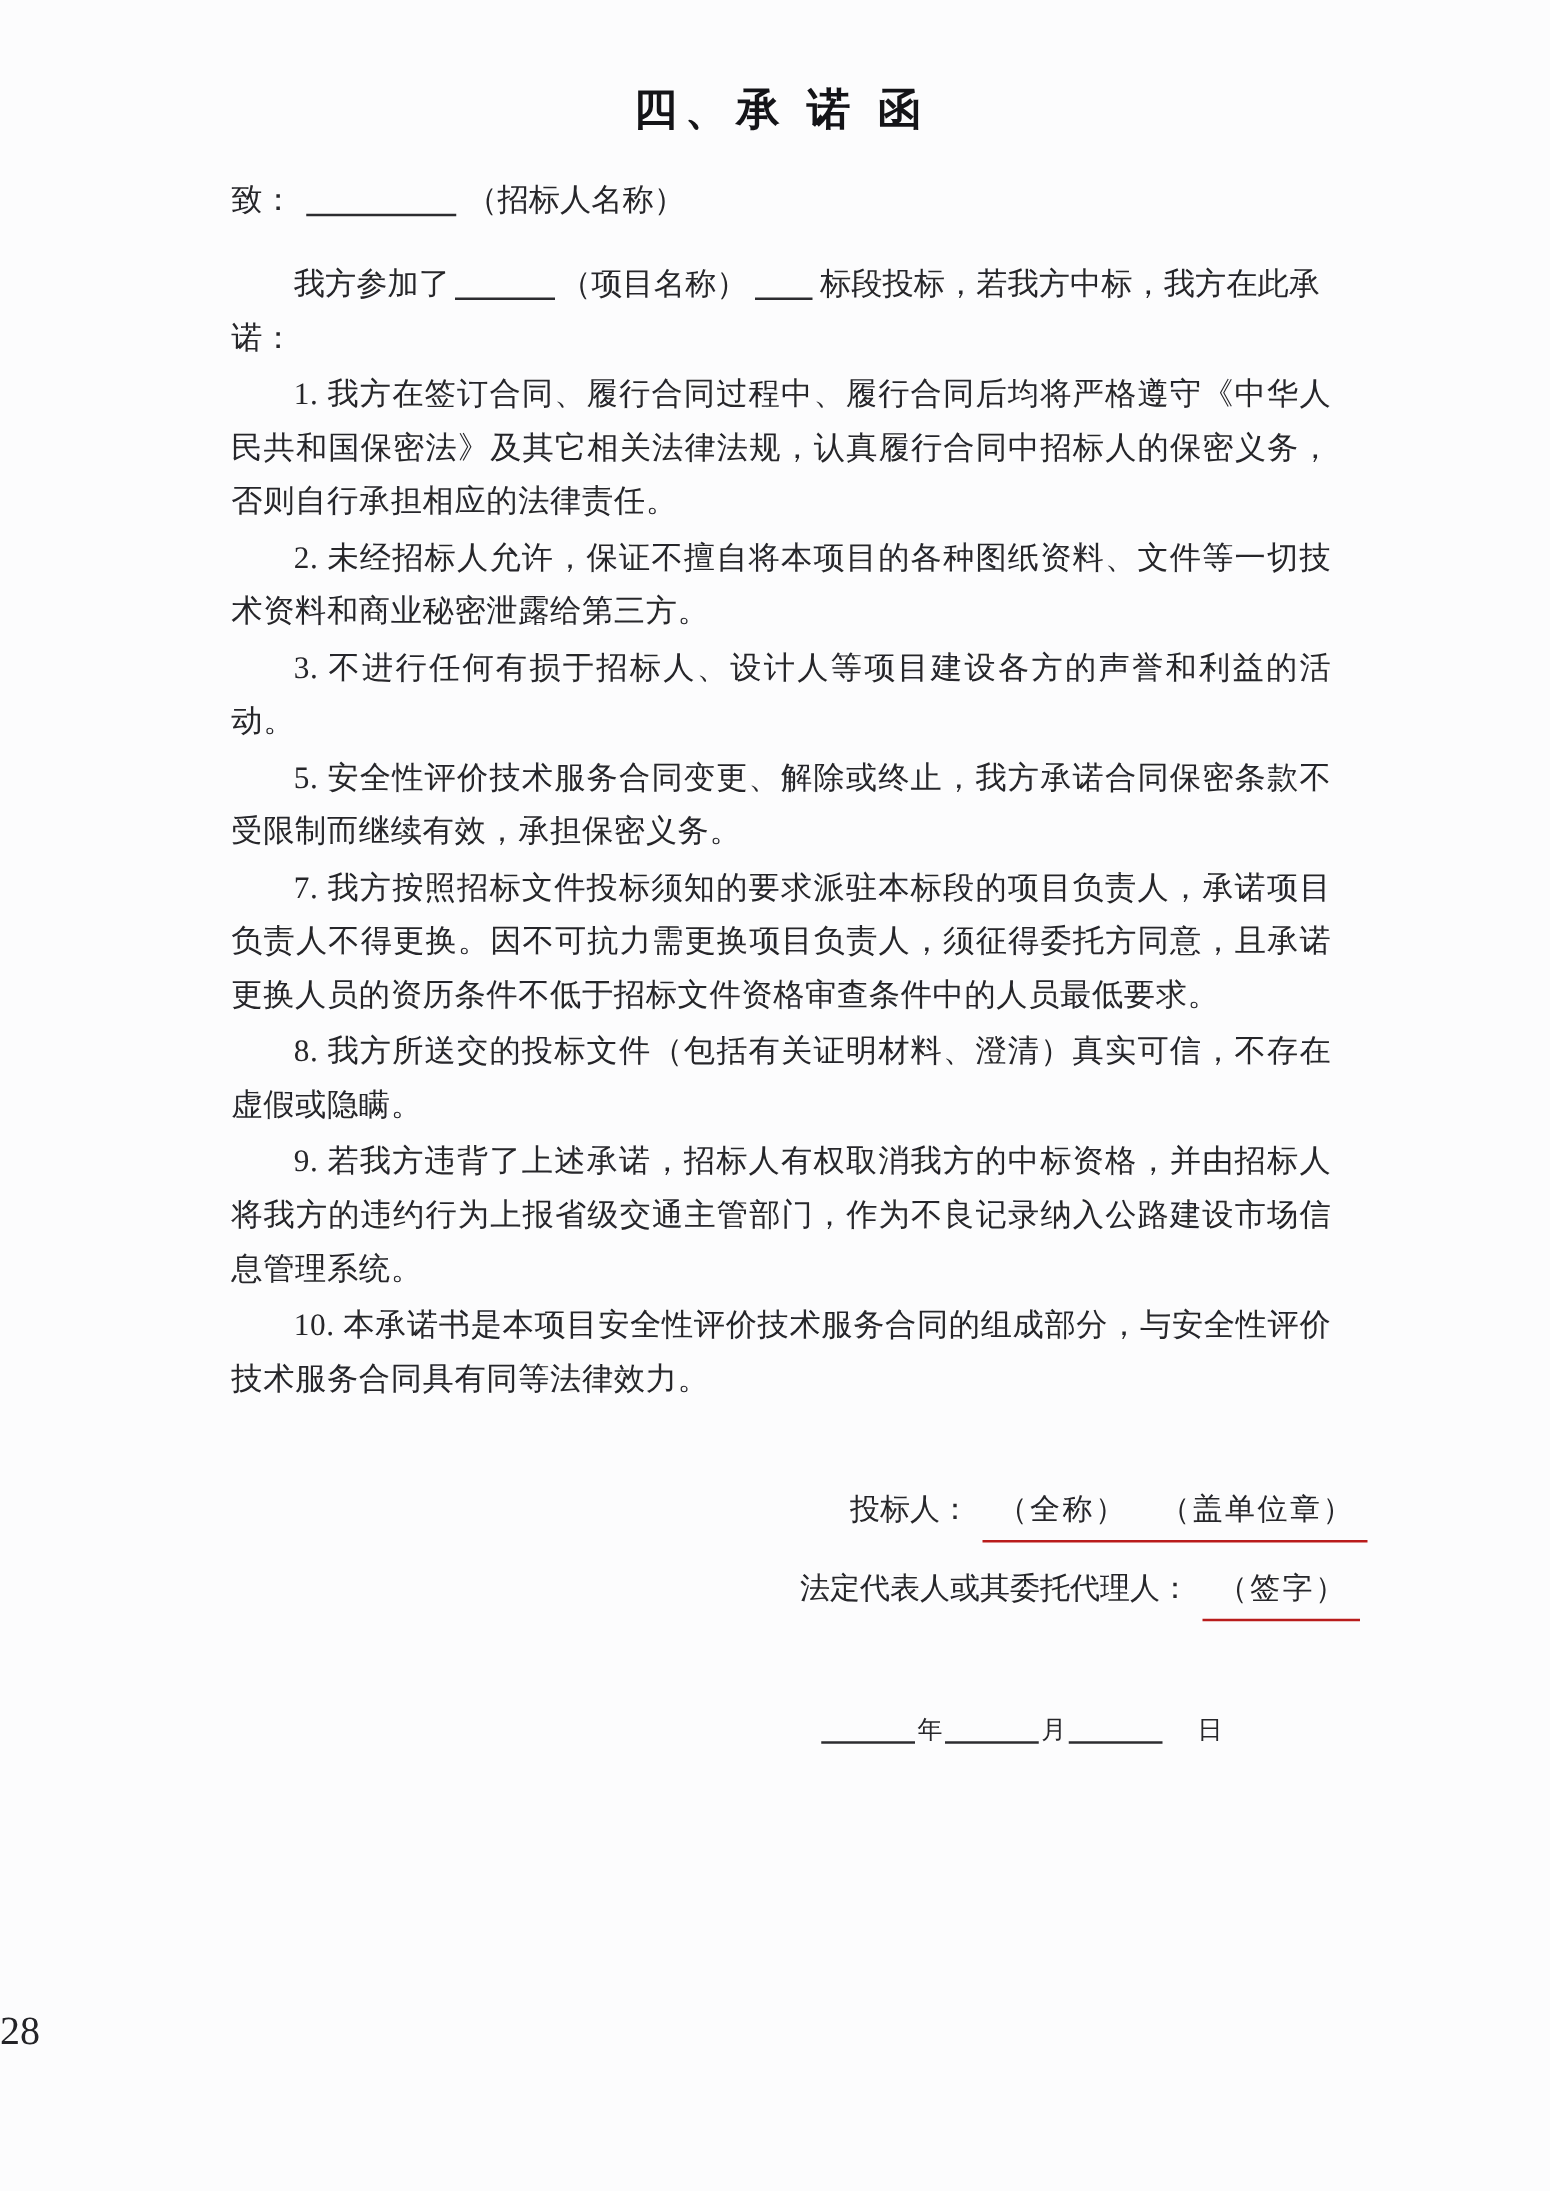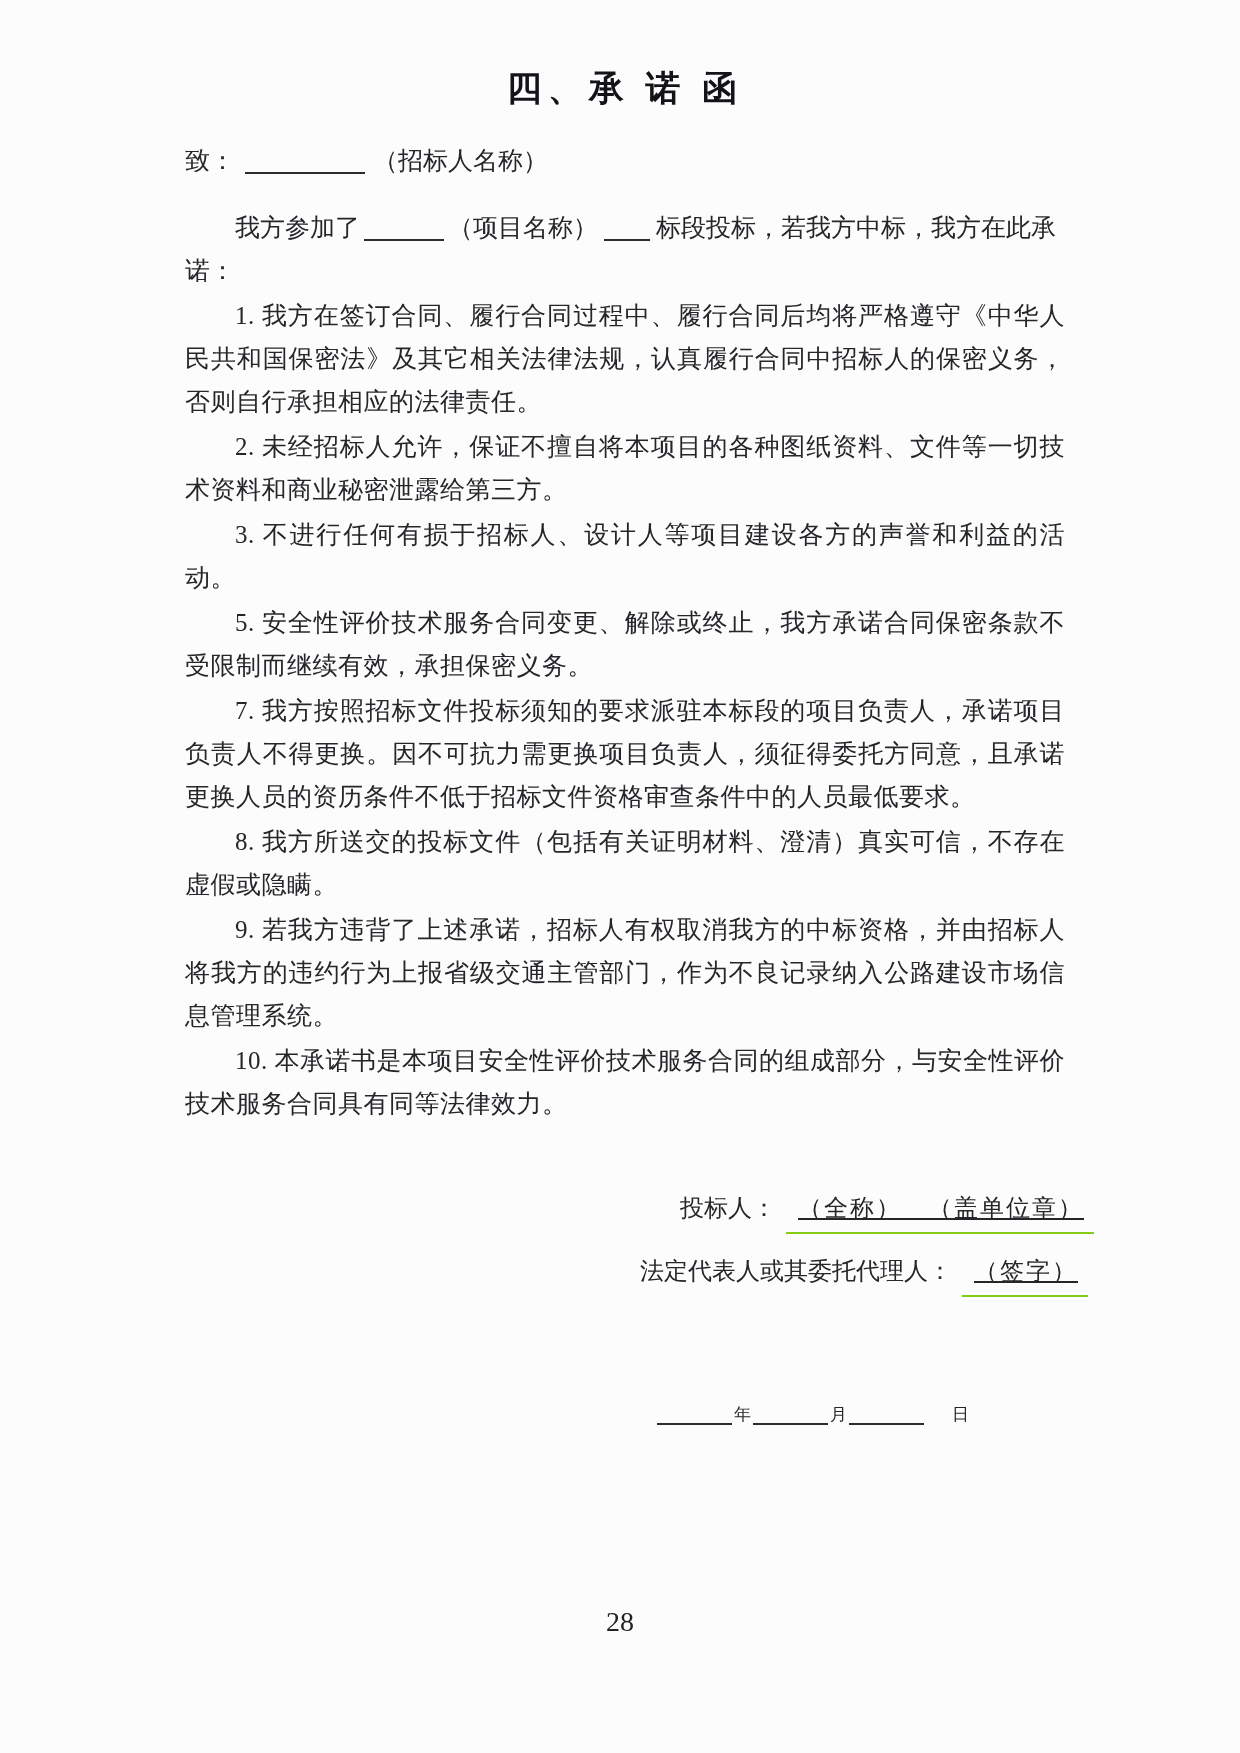--- a/index.html
+++ b/index.html
@@ -42,33 +42,32 @@
   }
   .blank-to   { width:120px; margin:0 8px 0 10px; }
   .blank-proj { width:80px;  margin:0 4px; }
   .blank-sec  { width:46px;  margin:0 6px; }
   .sig-block { font-size:24px; }
   .sig-line { line-height:43px; white-space:nowrap; }
   .sig1 { margin-top:62px; margin-left:495px; }
   .sig2 { margin-top:16px;  margin-left:455px; }
   .fill-underline {
     display:inline-block;
-    border-bottom:2px solid #84cc16;
+    border-bottom:2px solid #b91c1c;
     padding:0 10px 2px 12px;
     margin-left:10px;
     letter-spacing:2px;
-    text-decoration:underline;
   }
-  .date-line { margin-top:96px; margin-left:470px; font-size:17px; }
+  .date-line { margin-top:66px; margin-left:470px; font-size:20px; }
   .dblank { width:75px; margin:0 2px; }
   .dspace { display:inline-block; width:26px; }
   .page-number {
     position:absolute; left:0; right:0; top:1606px;
-    text-align:center;
-    font-size:28px; color:#232327;
+    text-align:left;
+    font-size:32px; color:#232327;
   }
 </style>
 </head>
 <body>
 
 <div class="page">
 
   <h1 class="title">四、承 诺 函</h1>
 
   <div class="line salutation">

